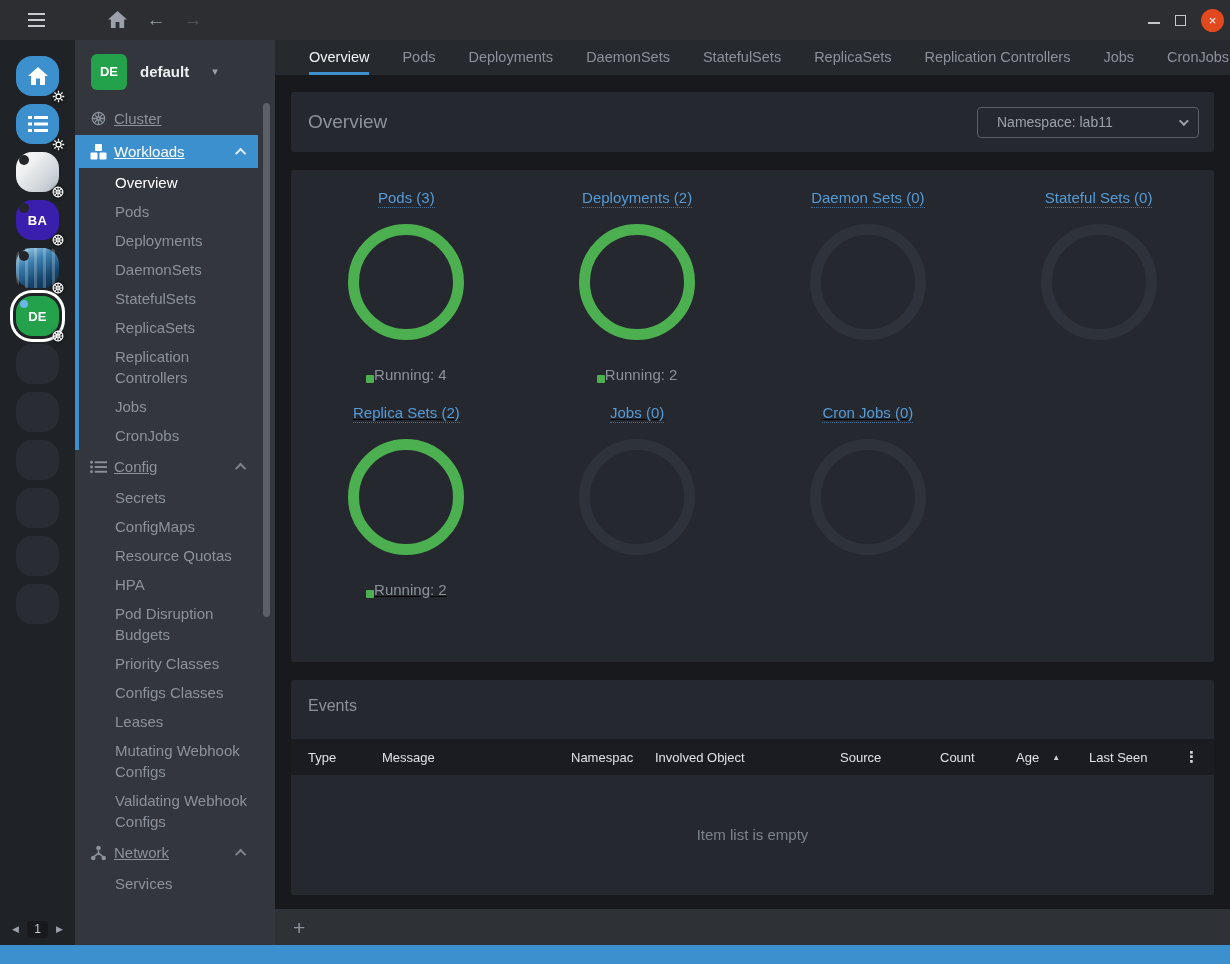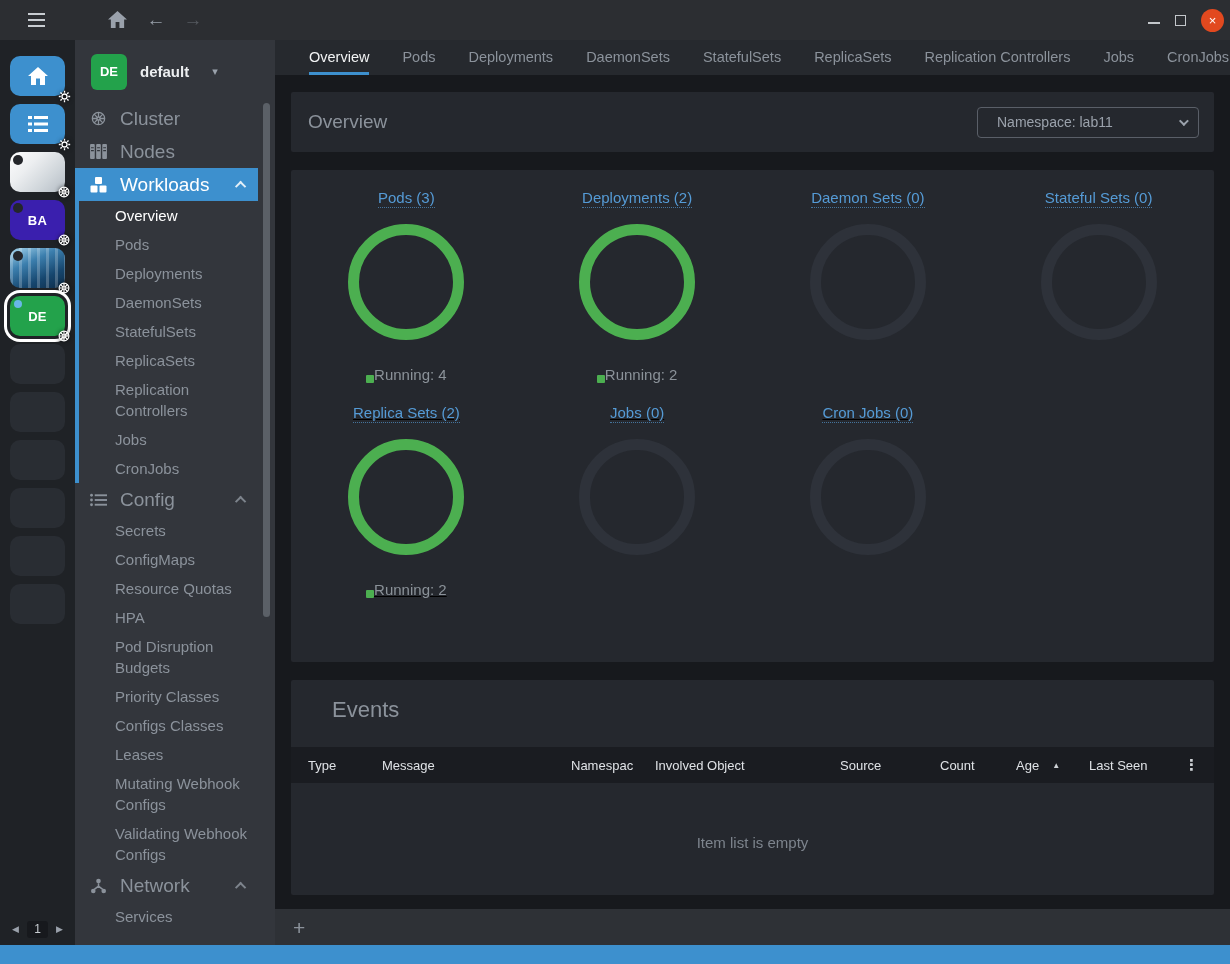--- a/index.html
+++ b/index.html
@@ -18,21 +18,21 @@
   .win-controls { position:absolute; right:6px; top:0; height:40px; display:flex; align-items:center; gap:15px; }
   .win-min { width:12px; height:2px; background:#c3c7cb; margin-top:6px; }
   .win-max { width:11px; height:11px; border:1.6px solid #c3c7cb; }
   .win-close { width:23px; height:23px; border-radius:50%; background:#e2491f; color:#fff; display:flex; align-items:center; justify-content:center; font-size:13px; line-height:1; }
 
   
   .statusbar { position:absolute; left:0; top:945px; width:1230px; height:19px; background:#3d90ce; }
 
   
   .rail { position:absolute; left:0; top:40px; width:75px; height:905px; background:#1f2226; display:flex; flex-direction:column; align-items:center; padding-top:16px; }
-  .rail-item { position:relative; width:55px; height:40px; border-radius:10px; margin-bottom:8px; flex:none; }
+  .rail-item { position:relative; width:43px; height:40px; border-radius:16px; margin-bottom:8px; flex:none; }
   .rail-btn { background:#3d90ce; display:flex; align-items:center; justify-content:center; color:#fff; }
   .avatar-text { display:flex; align-items:center; justify-content:center; color:#fff; font-size:13px; font-weight:bold; letter-spacing:.3px; }
   .av-dove { background:linear-gradient(135deg,#fdfdfd 0%,#eceef0 35%,#cfd5da 70%,#b4bcc4 100%); }
   .av-ba { background:#3a1fae; }
   .av-img { background:linear-gradient(155deg,#a8d8ef 0%,#3c7fae 35%,#16466e 70%,#0d2c49 100%); }
   .av-img:before { content:""; position:absolute; inset:0; border-radius:10px;
       background:repeating-linear-gradient(90deg, rgba(255,255,255,.22) 0 3px, transparent 3px 9px); }
   .av-de { background:#23a24b; }
   .rail-item.selected { box-shadow:0 0 0 3px #1f2226, 0 0 0 6px #ffffff; }
   .dot { position:absolute; left:3px; top:3px; width:10px; height:10px; border-radius:50%; background:#24262a; }
@@ -41,21 +41,21 @@
   .rail-ph { background:#292d33; }
   .rail-pager { position:absolute; bottom:7px; left:0; width:75px; height:18px; display:flex; align-items:center; justify-content:center; gap:8px; color:#9aa1ab; font-size:9px; }
   .page-box { min-width:21px; height:17px; background:#17191d; border-radius:3px; color:#c7ccd1; font-size:12px; display:flex; align-items:center; justify-content:center; padding:0 4px; }
 
   
   .sidebar { position:absolute; left:75px; top:40px; width:200px; height:905px; background:#33363c; overflow:hidden; }
   .sb-header { display:flex; align-items:center; gap:13px; padding:13px 14px 12px 16px; height:62px; }
   .sb-avatar { width:36px; height:36px; border-radius:6px; background:#23a24b; color:#fff; font-size:13px; font-weight:bold; display:flex; align-items:center; justify-content:center; flex:none; }
   .sb-name { color:#eceef0; font-size:15px; font-weight:bold; }
   .sb-caret { color:#9aa1ab; font-size:11px; margin-left:10px; }
-  .nav-row { width:183px; height:33px; display:flex; align-items:center; gap:13px; padding:0 12px 0 14px; color:#8b929b; font-size:19px; cursor:pointer; }
+  .nav-row { width:183px; height:33px; display:flex; align-items:center; gap:7px; padding:0 12px 0 14px; color:#8b929b; font-size:15px; cursor:pointer;text-decoration:underline; }
   .nav-row .nicon { width:18px; display:flex; justify-content:center; flex:none; color:inherit; }
   .nav-row.active { background:#3d90ce; color:#fff; }
   .chev { margin-left:auto; width:8px; height:8px; border-left:2px solid currentColor; border-top:2px solid currentColor; transform:rotate(45deg) translateY(2px); opacity:.85; }
   .sub-group { }
   .sub-group.accent { border-left:4px solid #3d90ce; }
   .sub-item { padding:4px 10px 4px 40px; line-height:21px; font-size:15px; color:#8b929b; cursor:pointer; }
   .sub-group.accent .sub-item { padding-left:36px; }
   .sub-item.active { color:#ffffff; }
   .sb-scroll { position:absolute; left:188px; top:63px; width:7px; height:514px; border-radius:4px; background:#5b6067; }
 
@@ -76,21 +76,21 @@
   .circle-grid { display:grid; grid-template-columns:repeat(4,1fr); }
   .circle-cell { display:flex; flex-direction:column; align-items:center; }
   .row2 { margin-top:20px;text-decoration:underline; }
   .circle-title { font-size:15px; line-height:19px; color:#559bd6; border-bottom:1px dotted rgba(85,155,214,.65); cursor:pointer; }
   .ring { width:116px; height:116px; border-radius:50%; border:11px solid #4caf50; margin-top:16px; }
   .ring.empty { border-color:#2e323a; }
   .legend { margin-top:26px; height:17px; display:flex; align-items:flex-end; font-size:15px; color:#8b9299; }
   .legend .sq { width:8px; height:8px; background:#4caf50; border-radius:1px; }
 
   .events-card { margin-top:18px; height:215px; }
-  .events-title { padding:17px 8px 0 17px; font-size:22px; color:#8b929b;margin-left:24px; }
+  .events-title { padding:17px 8px 0 17px; font-size:16px; color:#8b929b; }
   .table-header { margin-top:24px; height:36px; background:#1a1c21; display:grid;
       grid-template-columns:74px 189px 84px 185px 100px 76px 73px 80px 1fr;
       align-items:center; padding-left:17px; color:#dfe2e6; font-size:13px; }
   .th { overflow:hidden; white-space:nowrap; padding-right:6px; cursor:pointer; }
   .th-age { display:flex; align-items:center; gap:13px; }
   .sort-arrow { font-size:8px; color:#cfd3d7; }
   .th-menu { display:flex; justify-content:center; color:#cfd3d7; font-size:15px; font-weight:bold; cursor:pointer; letter-spacing:0; }
   .empty-body { height:119px; display:flex; align-items:center; justify-content:center; color:#7d848d; font-size:15px; }
 
   .dockbar { position:absolute; left:0; right:0; bottom:0; height:36px; background:#2e3136; display:flex; align-items:center; padding-left:18px; }
@@ -240,35 +240,20 @@
       <span class="nicon">
         <svg width="17" height="17" viewBox="0 0 16 16">
             <g stroke="#8b929b" stroke-width="1.2" fill="none">
               <circle cx="8" cy="8" r="5.8"></circle>
               <circle cx="8" cy="8" r="1.4"></circle>
               <path d="M8 2.2v4.4M8 9.4v4.4M2.2 8h4.4M9.4 8h4.4M3.9 3.9l3.1 3.1M9 9l3.1 3.1M12.1 3.9L9 7M7 9l-3.1 3.1"></path>
             </g>
           </svg>
       </span>
       <span>Cluster</span>
-    </div>
-    <div class="nav-row">
-      <span class="nicon">
-        <svg width="17" height="15" viewBox="0 0 18 16">
-            <g fill="#8b929b">
-              <rect x="0" y="0" width="5" height="16" rx="1"></rect>
-              <rect x="6.5" y="0" width="5" height="16" rx="1"></rect>
-              <rect x="13" y="0" width="5" height="16" rx="1"></rect>
-            </g>
-            <g stroke="#33363c" stroke-width="1.2">
-              <path d="M1 4h3M7.5 4h3M14 4h3M1 7h3M7.5 7h3M14 7h3"></path>
-            </g>
-          </svg>
-      </span>
-      <span>Nodes</span>
     </div>
 
     <div class="nav-row active">
       <span class="nicon">
         <svg width="17" height="16" viewBox="0 0 17 16">
             <g fill="#ffffff">
               <rect x="5" y="0" width="7" height="7" rx="1" transform="rotate(0 8.5 3.5)"></rect>
               <rect x="0.5" y="8.5" width="7" height="7" rx="1"></rect>
               <rect x="9.5" y="8.5" width="7" height="7" rx="1"></rect>
             </g>

